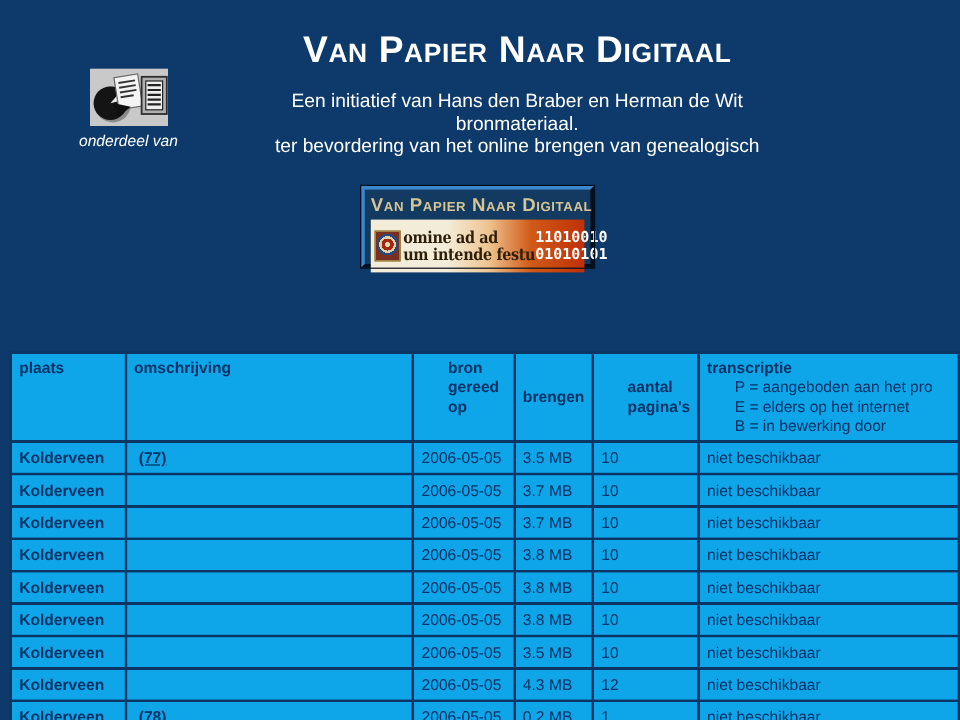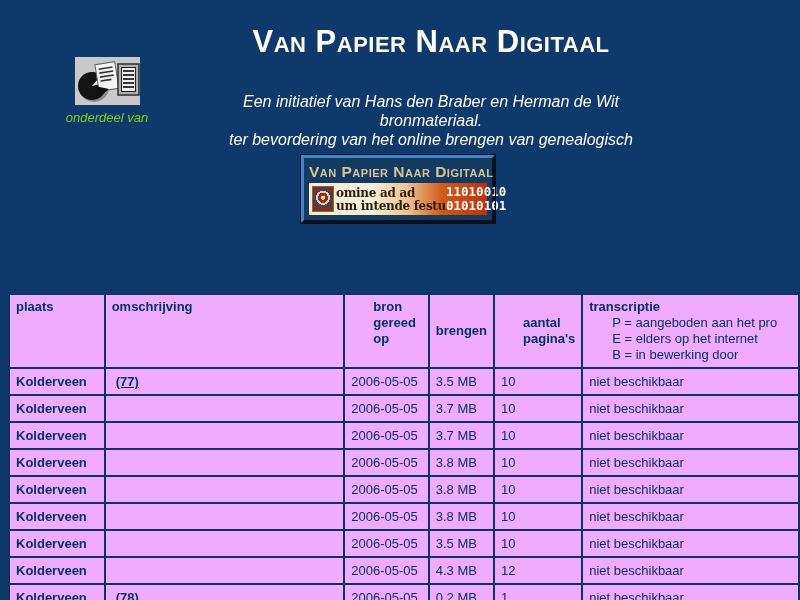--- a/index.html
+++ b/index.html
@@ -7,44 +7,44 @@
     width: 800px; height: 600px;
     overflow: hidden;
     position: relative;
     background: #0d3a6a;
     font-family: "Liberation Sans", "DejaVu Sans", sans-serif;
   }
 
   
   .logo-block { position: absolute; left: 40px; top: 57px; width: 134px; text-align: center; }
   .logo-icon { display: block; margin: 0 auto 5px auto; }
-  .logo-caption { font-style: italic; font-size: 13px; color: #84cc16; line-height: 15px; cursor: pointer; }
+  .logo-caption { font-style: italic; font-size: 13px; color: #ffffff; line-height: 15px; cursor: pointer; }
 
   
   .title-block { position: absolute; left: 150px; top: 24px; width: 562px; text-align: center; color: #ffffff; }
   .page-title { font-size: 31px; font-weight: bold; font-variant: small-caps; letter-spacing: 0.5px; }
-  .subtitle { margin-top: 32px; font-size: 16px; font-style: italic; line-height: 19px; }
+  .subtitle { margin-top: 15px; font-size: 16px; line-height: 19px; }
 
   
   .banner {
     position: absolute; left: 301px; top: 155px;
     width: 194px; height: 68px; box-sizing: border-box;
     background: #133a60;
     border: 3px solid;
     border-color: #3c86cc #02101f #02101f #3c86cc;
     outline: 1px solid #03101c;
     padding: 2px 5px;
   }
   .banner-title {
     text-align: center; color: #d6c493; font-weight: bold;
     font-variant: small-caps; font-size: 15.5px; line-height: 23px; letter-spacing: 0.5px;
     white-space: nowrap;
   }
   .banner-strip {
-    height: 32px; display: flex; align-items: center;
+    height: 44px; display: flex; align-items: center;
     background: linear-gradient(90deg, #f3ecd8 0%, #f3ecd8 36%, #eec490 55%, #d05a18 75%, #bf3008 100%);
     padding: 0 3px;
   }
   .illum-initial {
     width: 20px; height: 24px; flex: none; margin-right: 2px;
     border: 1px solid #8a6b20;
     background: radial-gradient(circle at 50% 45%, #e8d8b0 0 2px, #a42810 2px 5px, #e0d0a8 5px 7px, #28497e 7px 9px, #7a3020 9px);
   }
   .blackletter {
     font-family: "DejaVu Serif", serif; font-weight: bold; color: #2e1f0a;
@@ -54,21 +54,21 @@
   .binary {
     margin-left: auto; text-align: center; color: #ffffff;
     font-family: "DejaVu Sans Mono", monospace; font-weight: bold;
     font-size: 12.5px; line-height: 14px; padding-right: 2px;
   }
 
   
   .records { position: absolute; left: 8px; top: 293px; }
   table { border-collapse: collapse; table-layout: fixed; }
   th, td {
-    border: 2px solid #0b3563; background: #f0abfc; color: #003366;
+    border: 2px solid #0b3563; background: #0ea5e9; color: #003366;
     font-size: 13px; text-align: left; overflow: hidden;
   }
   th { font-weight: bold; vertical-align: top; height: 58px; padding: 4px 6px; line-height: 16px; }
   th.v-middle { vertical-align: middle; }
   .pre-line { white-space: pre-line; padding-left: 28px; }
   .legend-line { font-weight: normal; margin-left: 23px; }
   td { height: 21px; padding: 2px 6px; vertical-align: middle; white-space: nowrap; }
   .plaats-cell { font-weight: bold; }
   .red-link { color: #e80000; font-weight: bold; text-decoration: none; cursor: pointer; }
   .row-note { color: #003366; font-weight: bold; margin-left: 4px; text-decoration: underline; }

